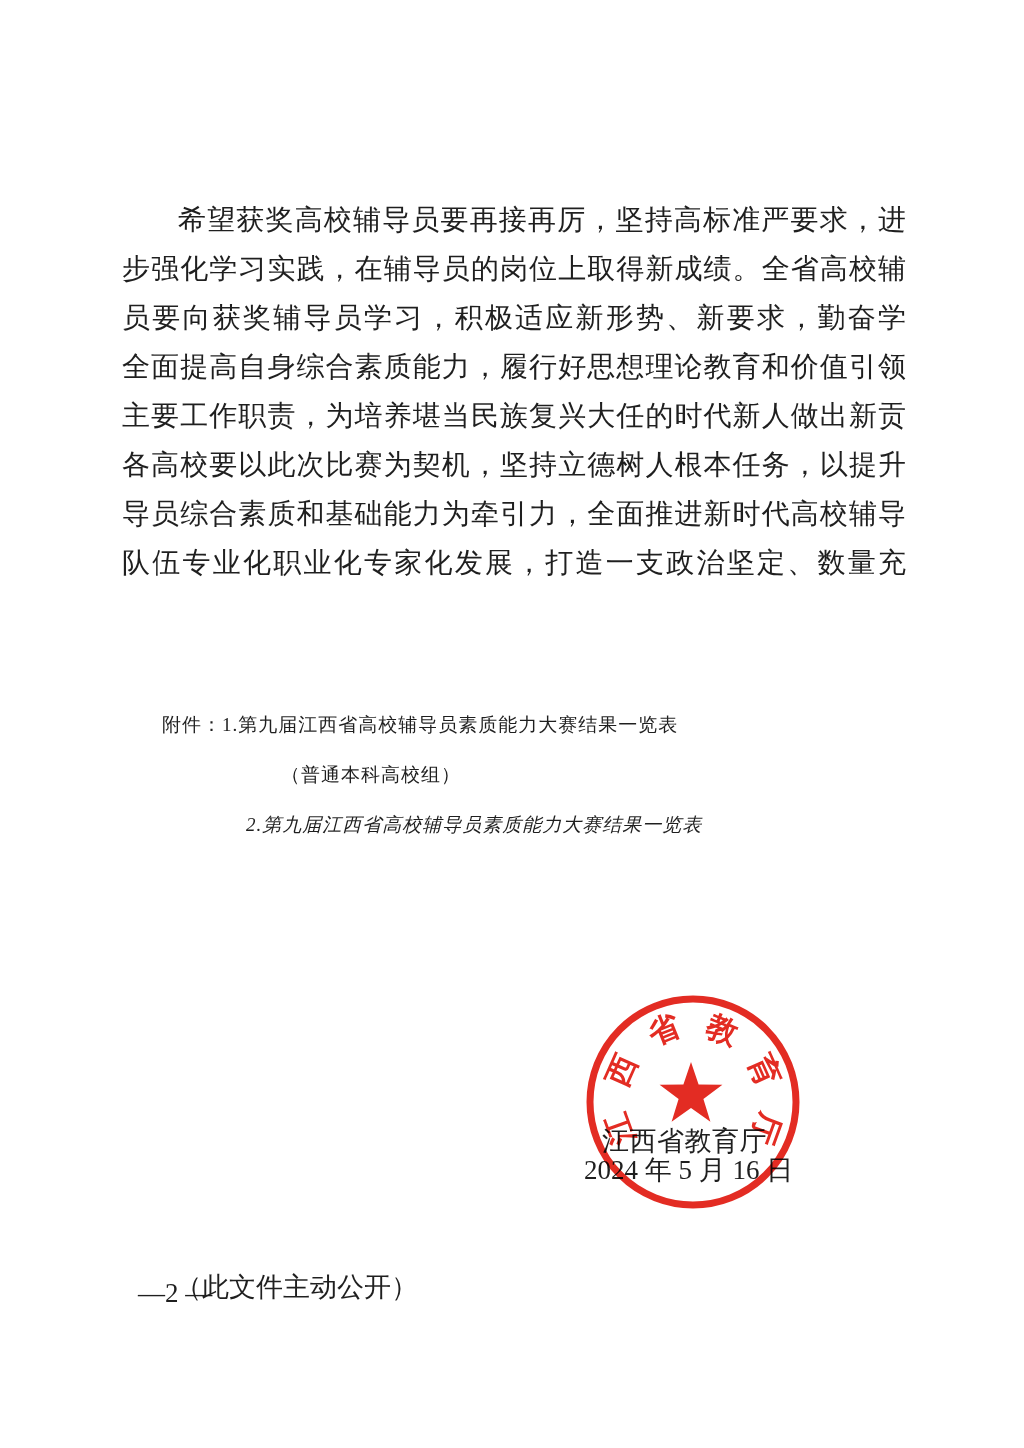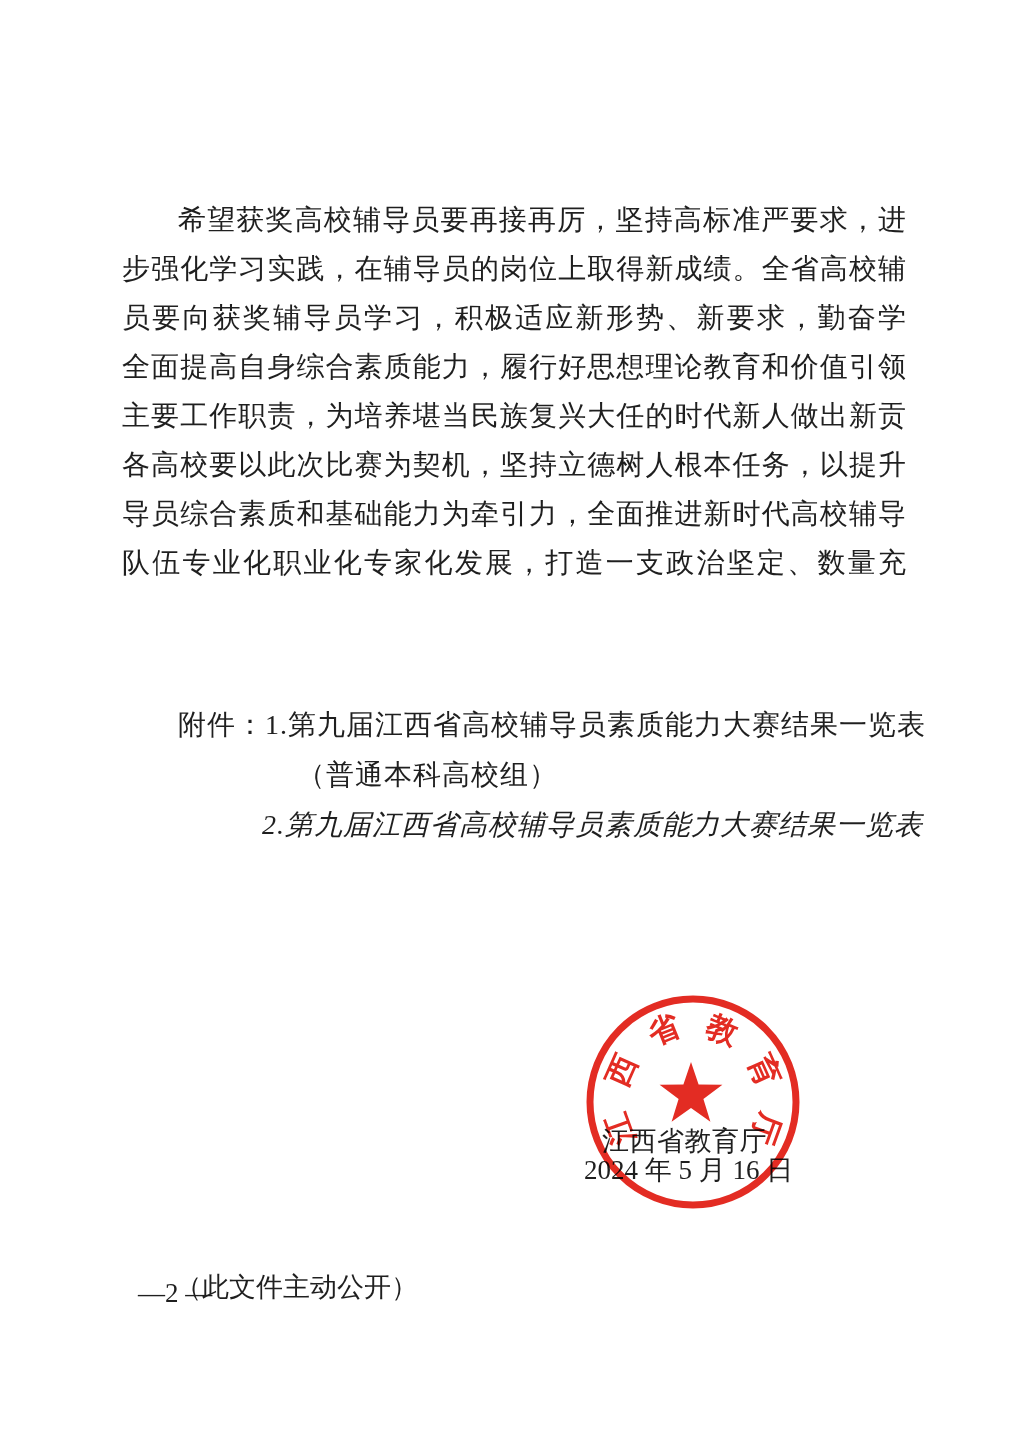--- a/index.html
+++ b/index.html
@@ -20,22 +20,22 @@
     text-align:justify;
     text-align-last:justify;
     text-justify:inter-character;
     height:49px;overflow:hidden;
     letter-spacing:1px;
   }
   .bodyline.first{text-indent:56px;}
   .bodyline.last{text-align-last:left;}
   
   .attachments{
-    position:absolute;left:122px;top:700px;width:800px;
-    font-size:28px;line-height:50px;letter-spacing:1px;
+    position:absolute;left:106px;top:700px;width:800px;
+    font-size:19px;line-height:50px;letter-spacing:1px;
   }
   .att{white-space:nowrap;height:50px;}
   .att.indent-label{padding-left:56px;}
   .att.indent-num{padding-left:140px;font-style:italic;}
   .att.indent-paren{padding-left:175px;}
   .att.indent-name{padding-left:171px;}
   
   .agency{
     position:absolute;left:602px;top:1104px;
     font-size:27px;line-height:34px;letter-spacing:0.5px;white-space:nowrap;margin-top:20px;

